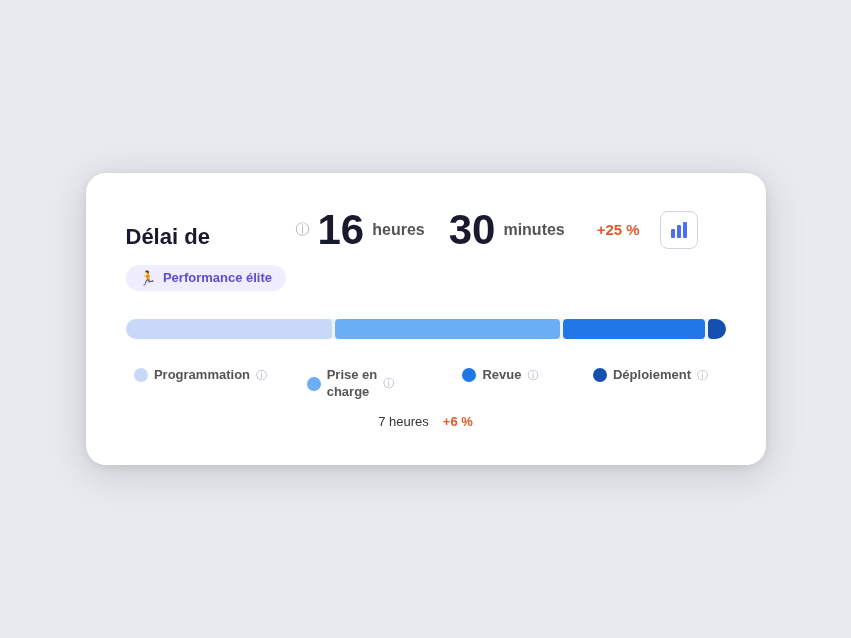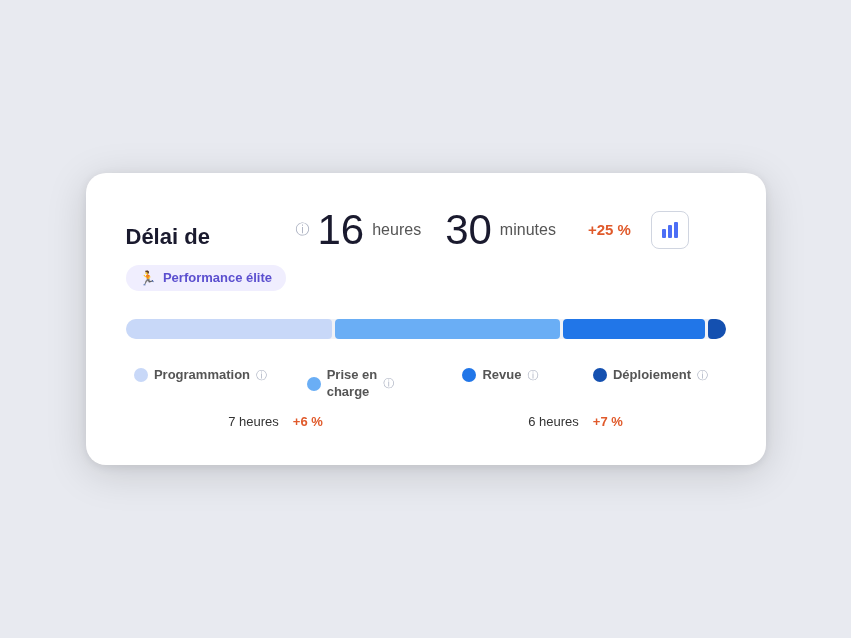--- a/index.html
+++ b/index.html
@@ -52,28 +52,28 @@
 
     .info-icon {
       color: #aab0c0;
       font-size: 14px;
       cursor: pointer;
       margin-right: 4px;
     }
 
     .metric-number {
       font-size: 42px;
-      font-weight: 400;
+      font-weight: 700;
       color: #1a1a2e;
       line-height: 1;
     }
 
     .metric-unit {
       font-size: 16px;
-      font-weight: 400;
+      font-weight: 700;
       color: #555;
       margin-left: 4px;
       margin-right: 20px;
     }
 
     .change-badge {
       font-size: 15px;
       font-weight: 600;
       color: #e05a2b;
       margin-left: 8px;
@@ -291,25 +291,19 @@
 
     <div class="values-row">
 
       <div class="value-item">
         <div class="value-pair">
           <span class="value-main">7 heures</span>
           <span class="value-change-pos">+6 %</span>
         </div>
       </div>
 
-      <div class="value-item">
-        <div class="value-pair">
-          <span class="value-main">6 heures</span>
-          <span class="value-change-pos">+7 %</span>
-        </div>
-      </div>
 
 
 
     </div>
   </div>
 
 </div>
 
 </body></html>

